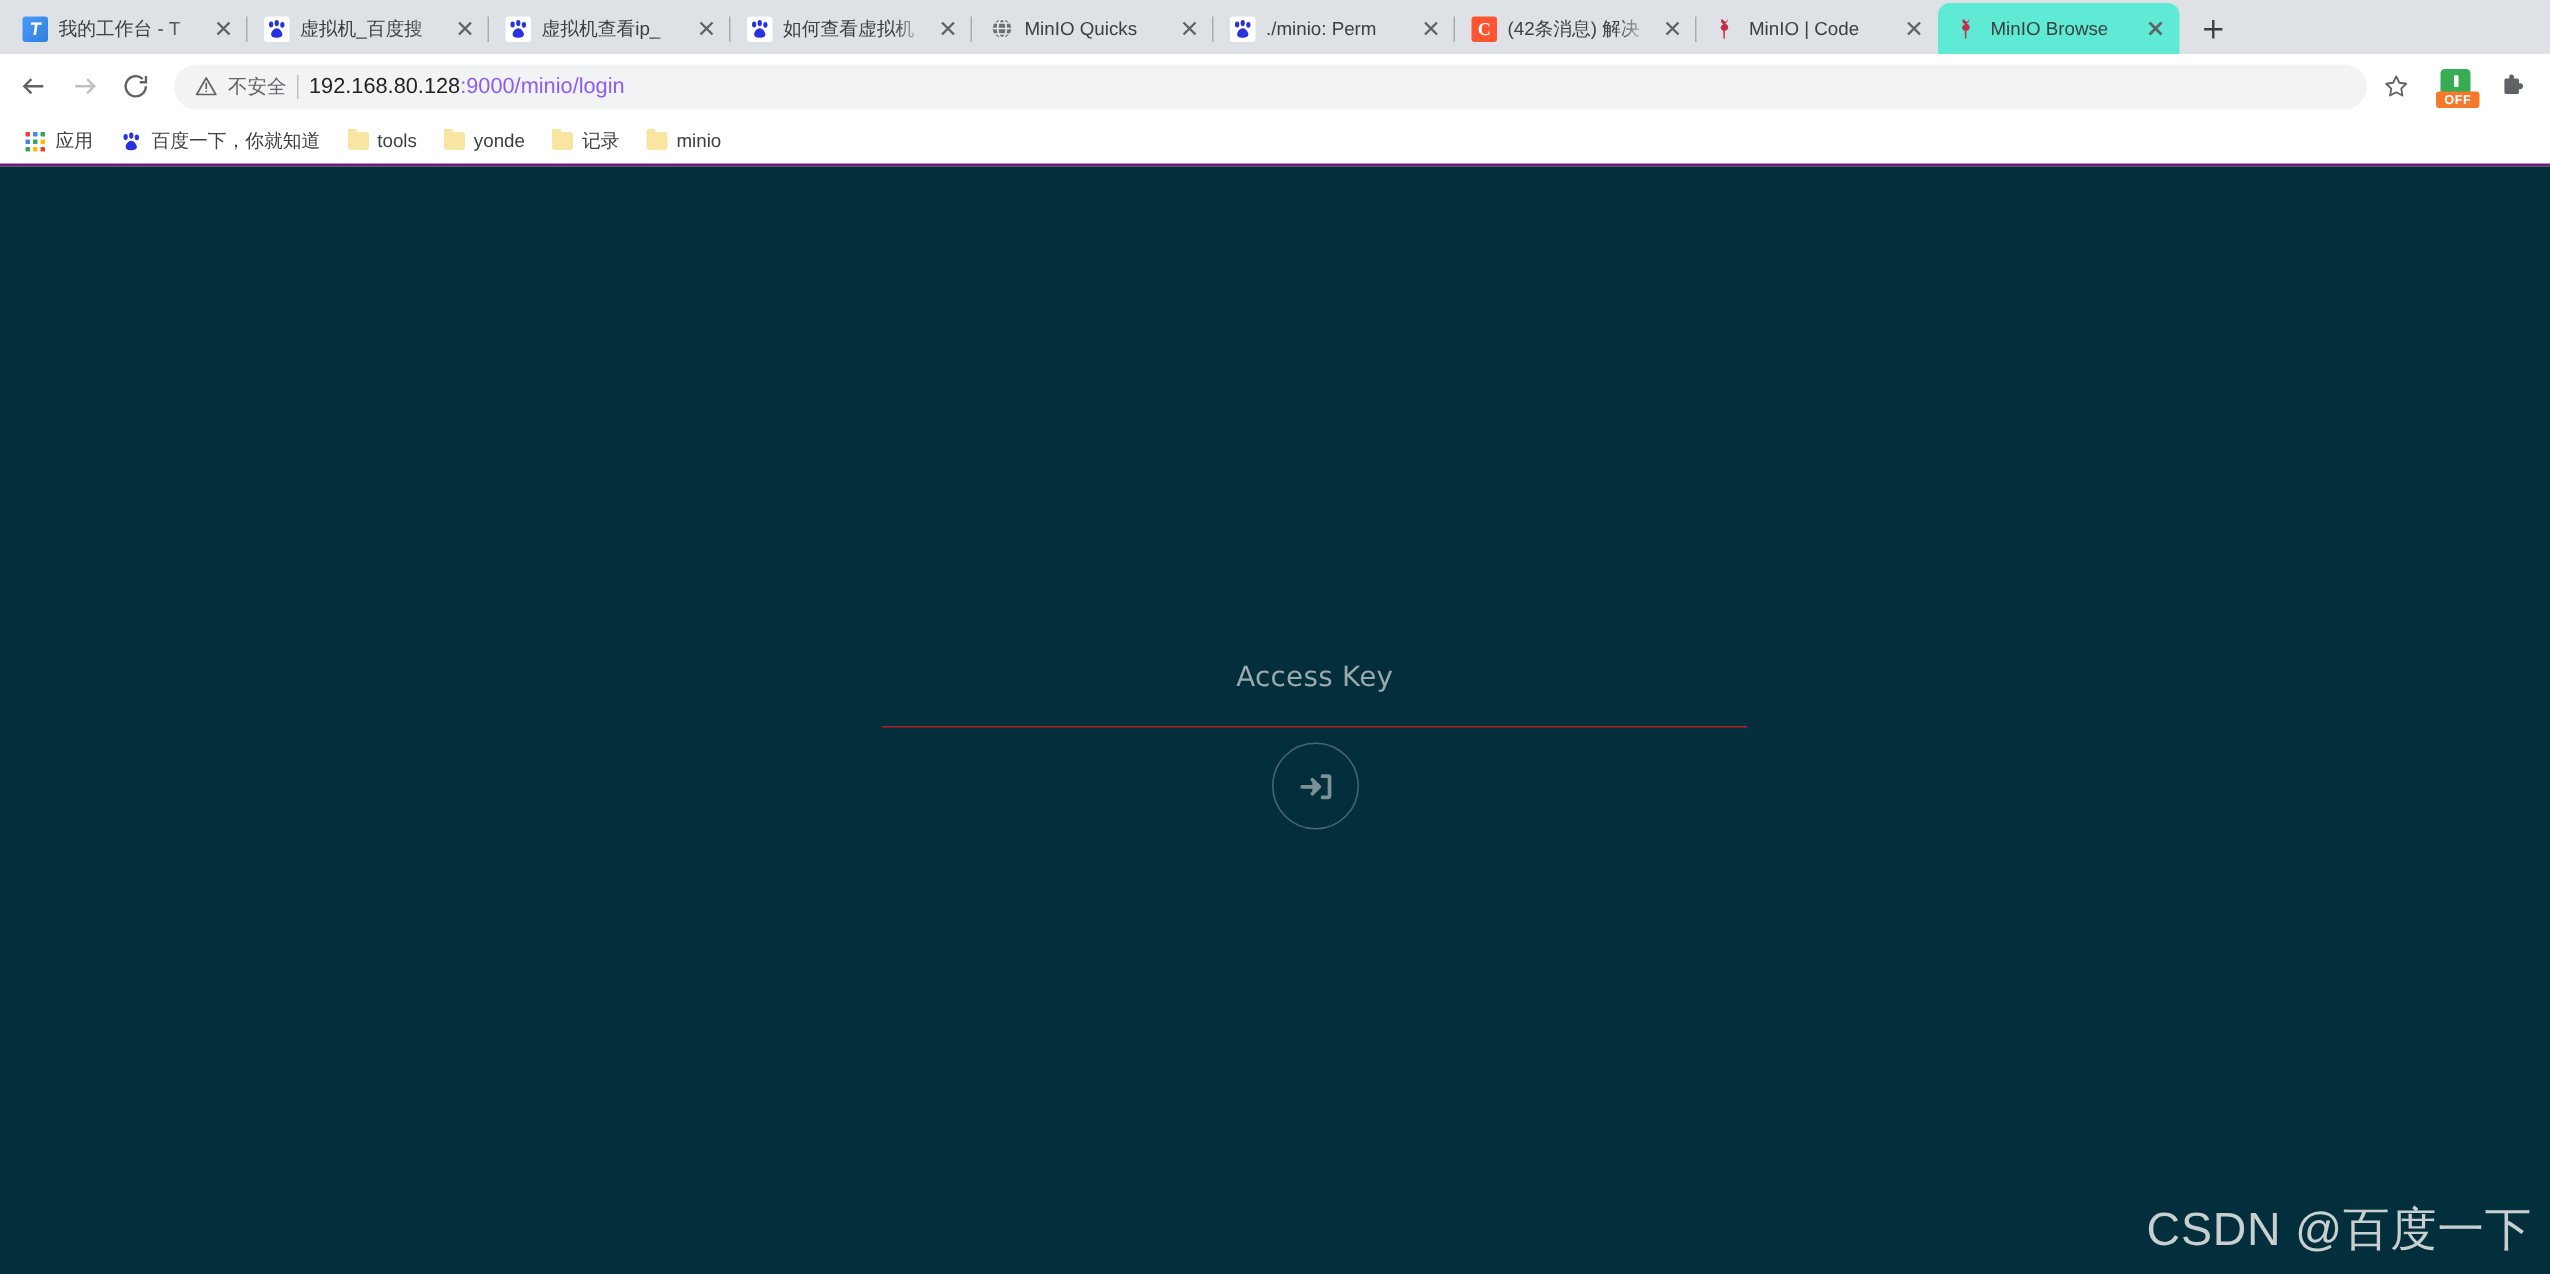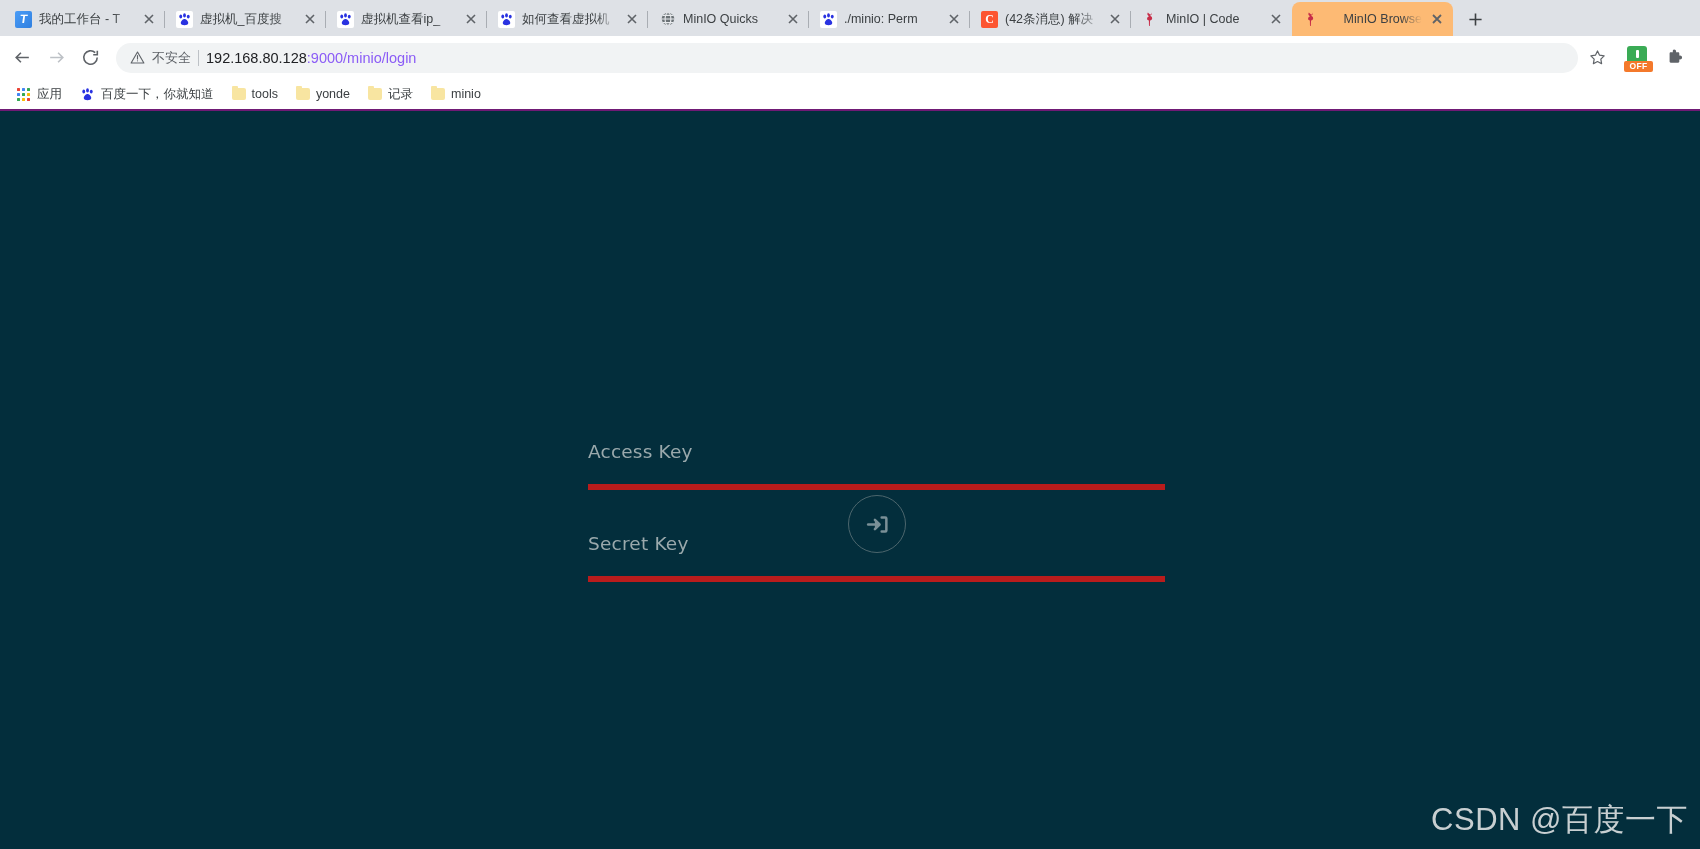--- a/index.html
+++ b/index.html
@@ -26,21 +26,21 @@
     width:161px;
     height:34px;
     display:flex;
     align-items:center;
     gap:7px;
     padding:0 8px 0 11px;
     position:relative;
     border-radius:8px 8px 0 0;
     flex:0 0 161px;
   }
-  .tab.active { background:#fdba74;text-align:right; }
+  .tab.active { background:#5eead4; }
   .tab:not(.active)::after {
     content:"";
     position:absolute;
     right:0; top:9px;
     width:1px; height:17px;
     background:#a9adb3;
   }
   .tab.active::after { display:none; }
   .tab.pre-active::after { display:none; }
 
@@ -214,22 +214,22 @@
   .login-wrap {
     position:absolute;
     left:588px;
     top:0;
     width:577px;
     height:100%;
   }
   .field {
     position:absolute;
     left:0; width:577px;
-    border-bottom:6px solid #b91c1c;
-    text-align:left;
+    border-bottom:1px solid #b91c1c;
+    text-align:center;
   }
   .field-label {
     display:block;
     font-size:18.5px;
     color:#9aa9ac;
     letter-spacing:.2px;
     padding-bottom:22px;
     font-family:"DejaVu Sans", sans-serif;
   }
   #f-access { top:330px; }
@@ -511,23 +511,20 @@
     </div>
   </div>
 
   <div class="page">
     <div class="login-wrap">
 
       <div class="field" id="f-access">
         <span class="field-label">Access Key</span>
       </div>
 
-      <div class="field" id="f-secret">
-        <span class="field-label">Secret Key</span>
-      </div>
 
       <div class="login-btn">
         <svg viewBox="0 0 24 24" fill="none" stroke="currentColor" stroke-width="2.4" stroke-linecap="round" stroke-linejoin="round">
           <path d="M3 12h10"></path>
           <path d="M9.5 7.5 14 12l-4.5 4.5" fill="currentColor"></path>
           <path d="M16 5.2h3.5a1 1 0 0 1 1 1v11.6a1 1 0 0 1-1 1H16"></path>
         </svg>
       </div>
     </div>
 

